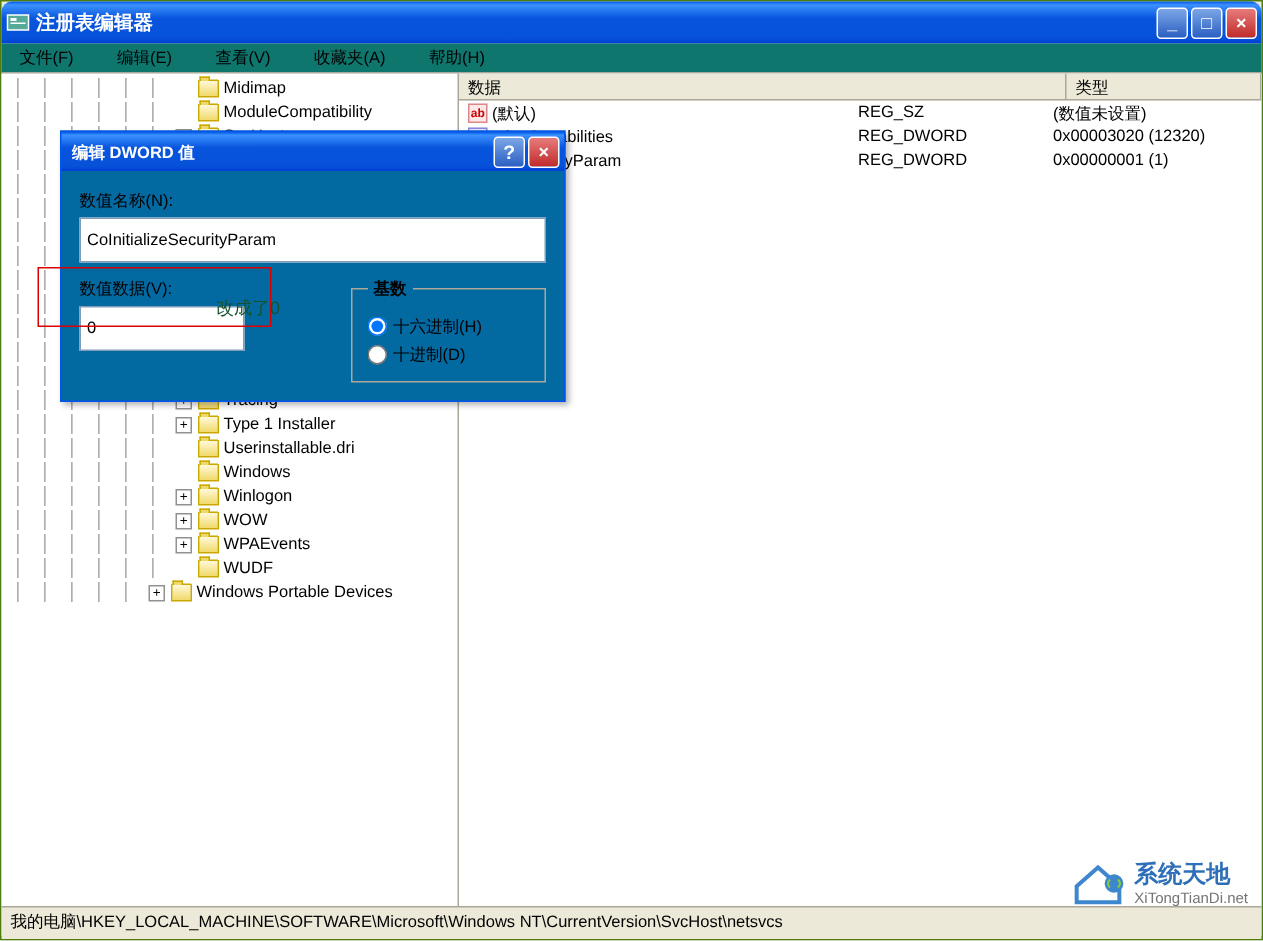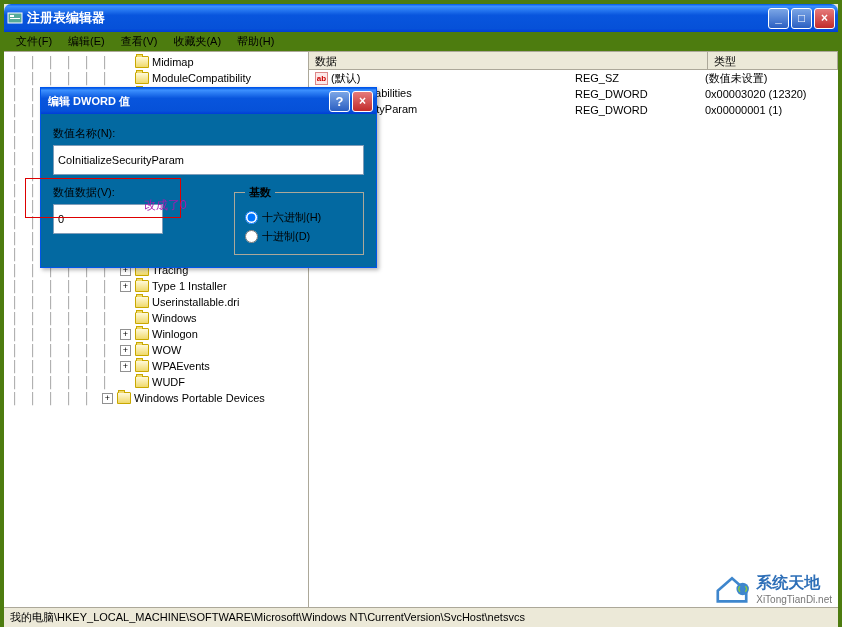--- a/index.html
+++ b/index.html
@@ -1,28 +1,28 @@
 <!DOCTYPE html>
 <html><head>
   <meta charset="utf-8">
   <style>
     * { margin: 0; padding: 0; box-sizing: border-box; font-family: "Tahoma", "SimSun", sans-serif; font-size: 11px; }
     body { width: 842px; height: 627px; background: #ece9d8; overflow: hidden; position: relative; }
     
-    .window { position: absolute; top: 0; left: 0; width: 842px; height: 627px; border: 4px solid #4d7c0f; }
+    .window { position: absolute; top: 0; left: 0; width: 842px; height: 627px; border: 1px solid #4d7c0f; }
     .titlebar { background: linear-gradient(to bottom, #0058e6 0%, #3d91ff 8%, #0855dd 40%, #0651d8 88%, #003dd7 100%); height: 28px; display: flex; align-items: center; padding: 0 3px; color: white; font-weight: bold; border-radius: 7px 7px 0 0; }
     .titlebar-icon { width: 16px; height: 16px; margin-right: 4px; }
     .titlebar-text { flex: 1; font-size: 13px; }
     .titlebar-btns { display: flex; gap: 2px; }
     .tb-btn { width: 21px; height: 21px; border: 1px solid white; border-radius: 3px; display: flex; align-items: center; justify-content: center; font-weight: bold; font-size: 12px; color: white; cursor: pointer; }
     .tb-min { background: linear-gradient(to bottom, #7ba6e6, #2b5fc2); }
     .tb-max { background: linear-gradient(to bottom, #7ba6e6, #2b5fc2); }
     .tb-close { background: linear-gradient(to bottom, #e67b7b, #c22b2b); }
     
-    .menubar { background: #4d7c0f; height: 20px; display: flex; align-items: center; padding: 0 4px; border-bottom: 1px solid #aca899; }
+    .menubar { background: #0f766e; height: 20px; display: flex; align-items: center; padding: 0 4px; border-bottom: 1px solid #aca899; gap: 13px; }
     .menu-item { padding: 2px 8px; cursor: pointer; }
     
     .content { display: flex; height: 555px; background: white; }
     .tree-panel { width: 305px; overflow: auto; border-right: 1px solid #aca899; padding-top: 2px; }
     .list-panel { flex: 1; overflow: auto; }
     
     .tree { padding-left: 8px; }
     .tree-node { display: flex; align-items: center; height: 16px; white-space: nowrap; }
     .tree-indent { display: inline-block; width: 18px; }
     .tree-expand { width: 11px; height: 11px; border: 1px solid #919191; background: white; display: inline-flex; align-items: center; justify-content: center; font-size: 9px; margin-right: 4px; cursor: pointer; line-height: 1; }
@@ -52,21 +52,21 @@
     .dialog-label { margin-bottom: 4px; }
     .dialog-input { width: 100%; border: 1px solid #7f9db9; background: white; padding: 14px 4px; height: 20px; margin-bottom: 10px; }
     .dialog-row { display: flex; gap: 16px; }
     .dialog-left { flex: 1; }
     .fieldset { border: 1px solid #aca899; padding: 6px 10px 10px; width: 130px; }
     .fieldset-legend { padding: 0 4px; font-weight: bold; }
     .radio-row { display: flex; align-items: center; gap: 4px; margin-top: 4px; }
     .dialog-btns { display: flex; justify-content: flex-end; gap: 8px; margin-top: 16px; }
     .dialog-btn { width: 72px; height: 22px; border: 1px solid #003c74; background: linear-gradient(to bottom, #fff, #ece9d8); cursor: pointer; }
     
-    .annotation { position: absolute; color: #a21caf; font-size: 12px; }
+    .annotation { position: absolute; color: #14532d; font-size: 12px; }
     .annotation-box { position: absolute; border: 1px solid #d00; }
     
     .watermark { position: absolute; bottom: 22px; right: 10px; display: flex; align-items: center; gap: 6px; opacity: 0.9; }
     .wm-logo { width: 36px; height: 32px; }
     .wm-text { text-align: left; }
     .wm-title { font-size: 16px; font-weight: bold; color: #1860b0; }
     .wm-url { font-size: 10px; color: #666; }
 
     .tree-lines { color: #919191; }
   </style>

